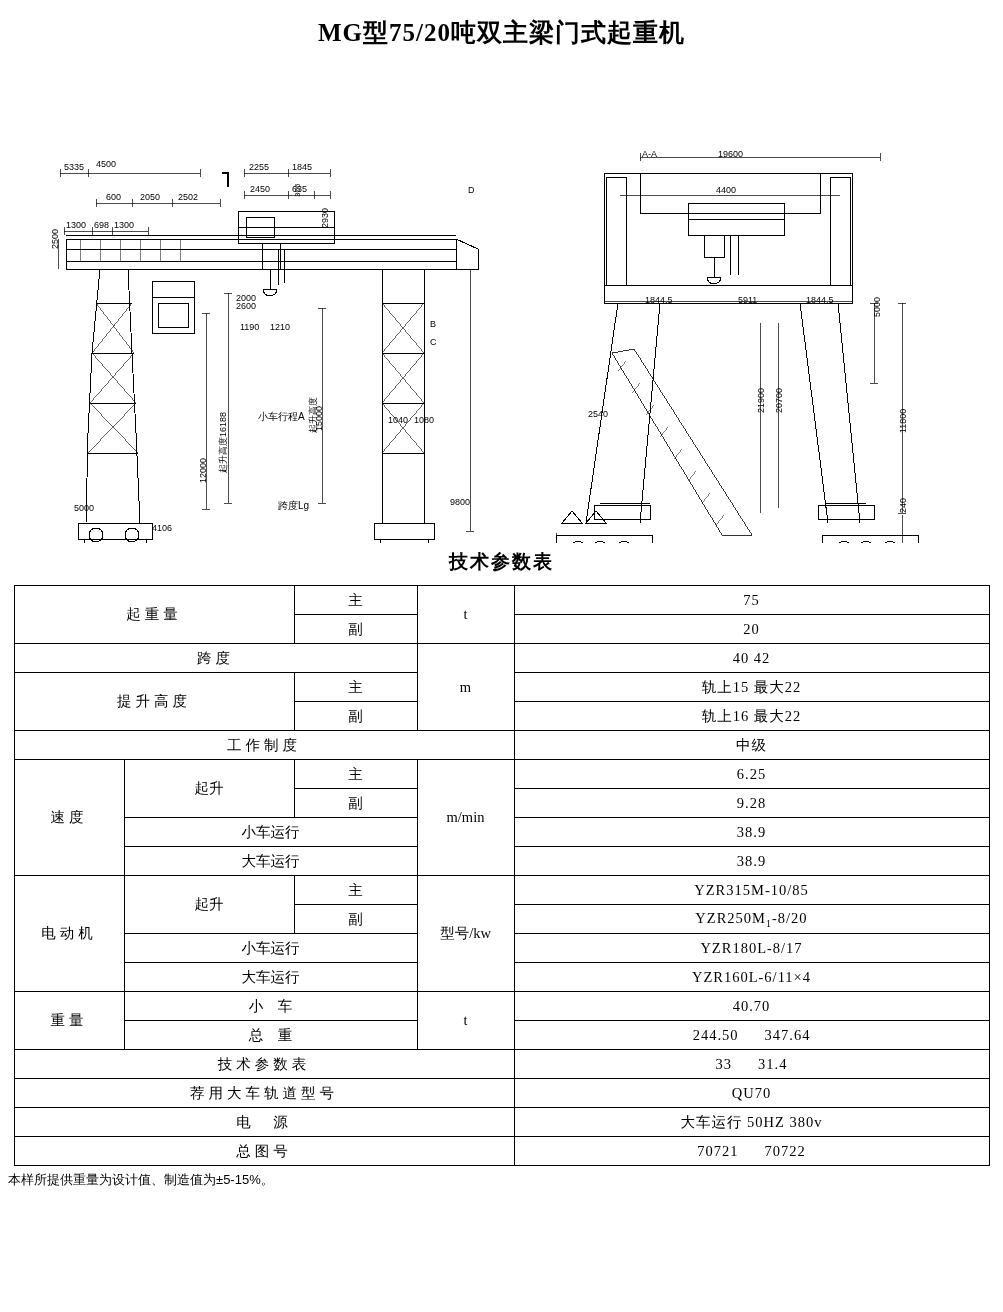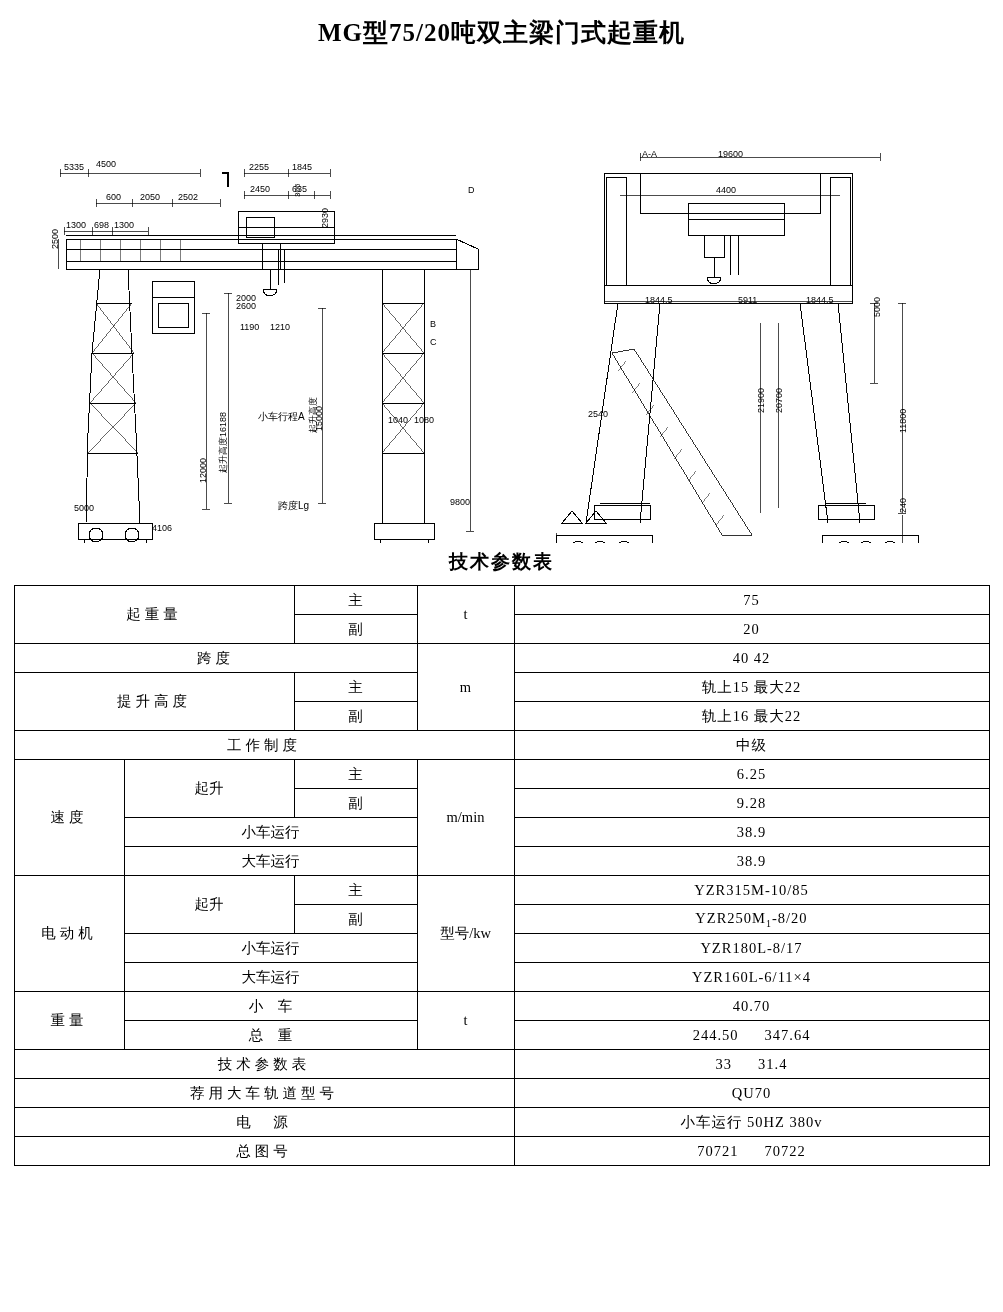--- a/index.html
+++ b/index.html
@@ -446,23 +446,24 @@
         <td class="val"><span>33</span><span class="sp"></span><span>31.4</span></td>
       </tr>
 
       <tr>
         <td class="label" colspan="4">荐用大车轨道型号</td>
         <td class="val">QU70</td>
       </tr>
 
       <tr>
         <td class="label" colspan="4">电　源</td>
-        <td class="val">小车运行 50HZ 380v</td>
+        <td class="val">大车运行 50HZ 380v</td>
       </tr>
 
       <tr>
         <td class="label" colspan="4">总图号</td>
         <td class="val"><span>70721</span><span class="sp"></span><span>70722</span></td>
       </tr>
     </tbody>
   </table>
 
+  <div class="note">本样所提供重量为设计值、制造值为±5-15%。</div>
 </div>
 
 </body></html>

